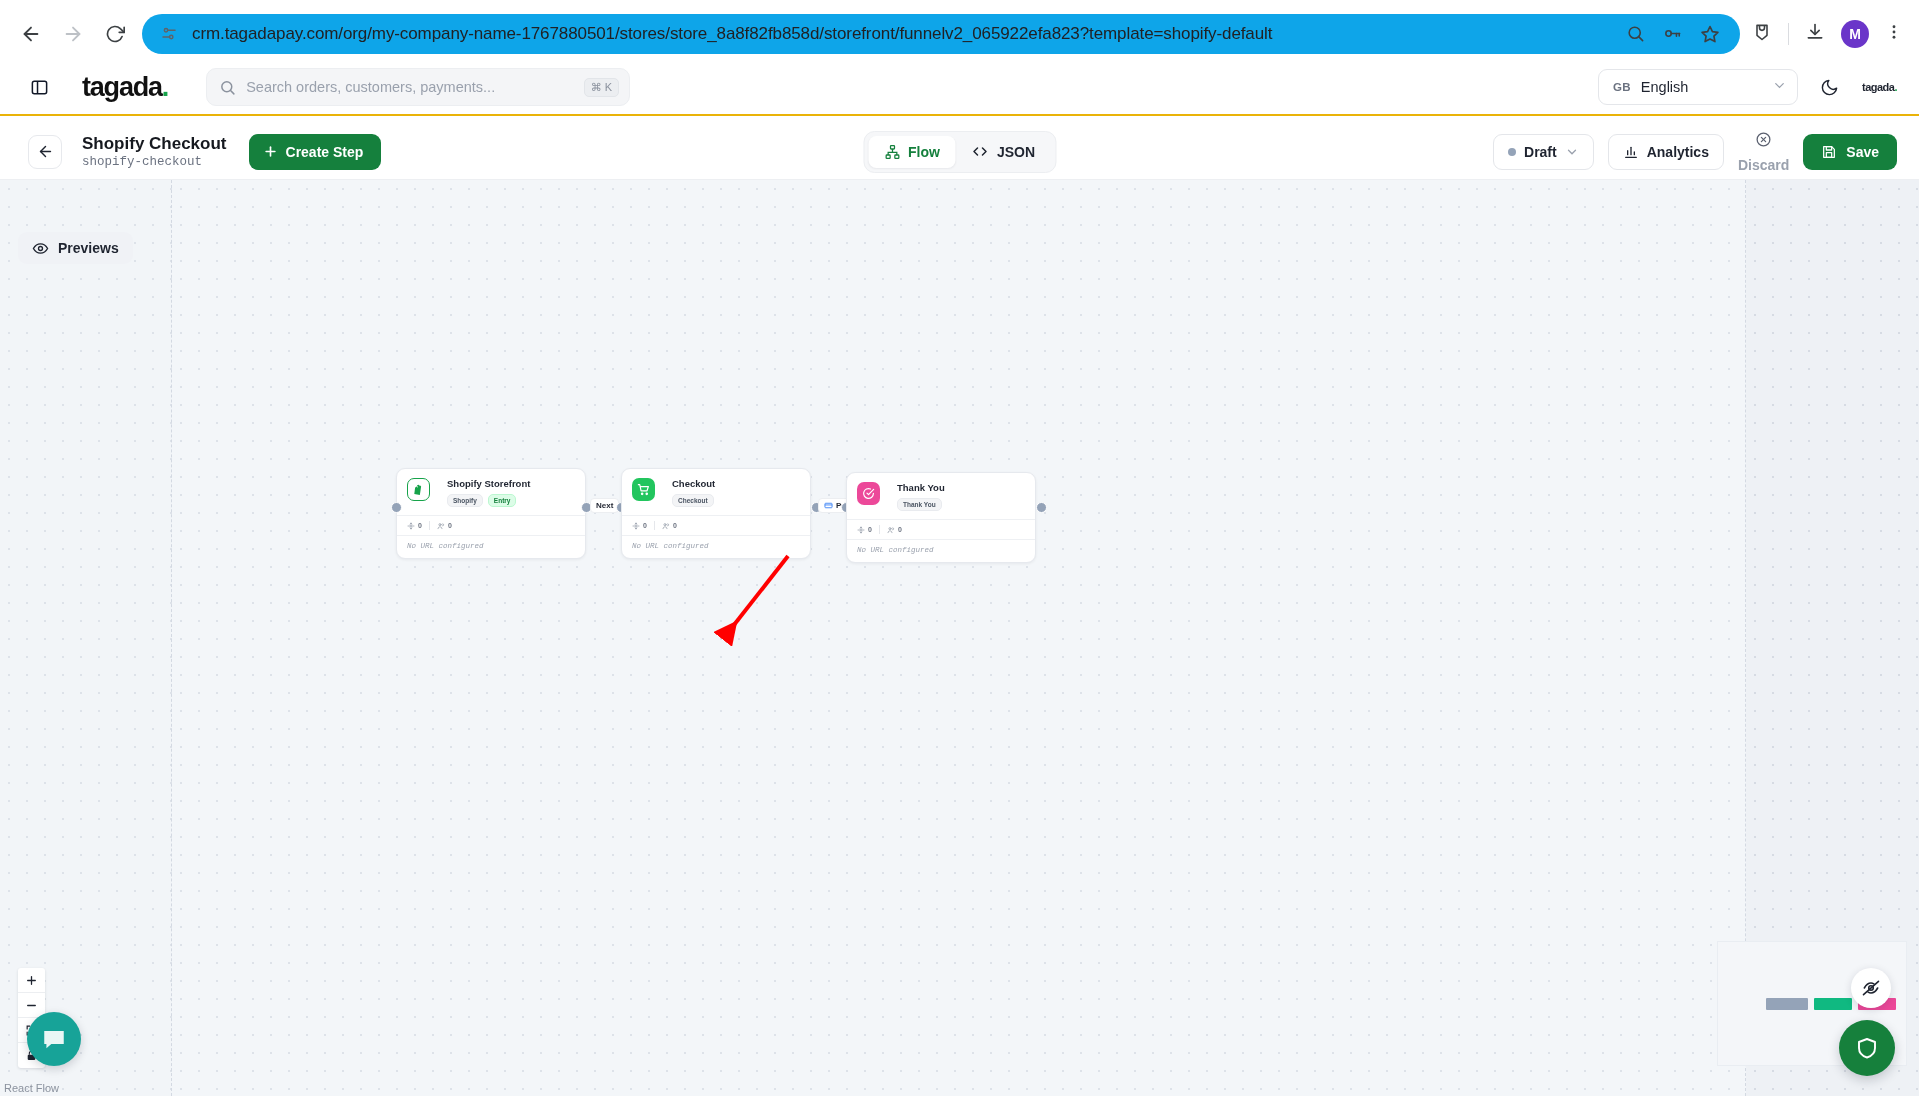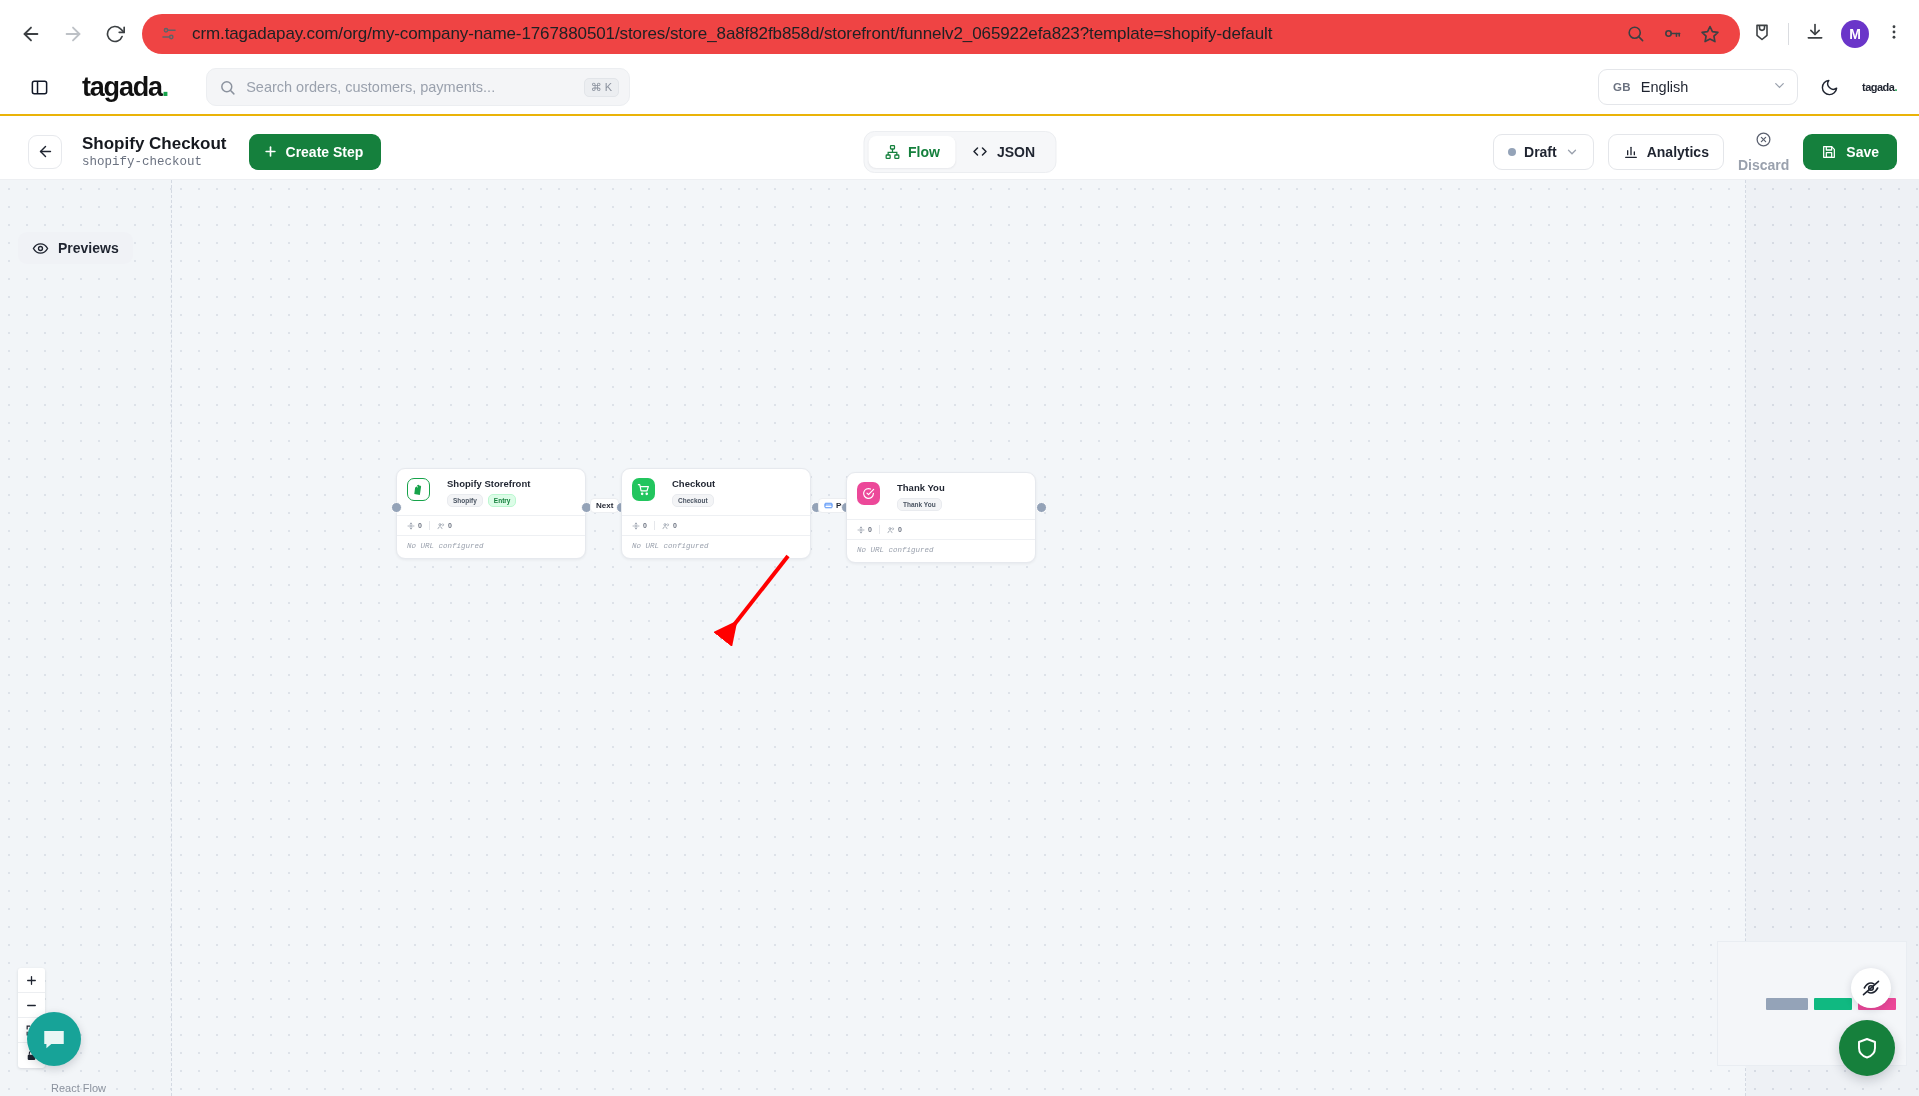--- a/index.html
+++ b/index.html
@@ -19,21 +19,21 @@
   }
   .nav-btns { display: flex; align-items: center; gap: 4px; margin-left: 12px; }
   .nav-btn {
     width: 38px; height: 38px; border-radius: 50%;
     display: flex; align-items: center; justify-content: center;
     color: #3c4043;
   }
   .nav-btn.disabled { color: #bdc1c6; }
   .omnibox {
     flex: 1; height: 40px; margin: 0 12px 0 8px;
-    background: #ef4444; border-radius: 20px;
+    background: #0ea5e9; border-radius: 20px;
     display: flex; align-items: center; padding: 1px 14px;
   }
   .omnibox .site-icon { width: 26px; display:flex; align-items:center; justify-content:center; color:#5f6368; }
   .omnibox .url {
     flex: 1; font-size: 17px; color: #202124; margin-left: 10px;
     white-space: nowrap; overflow: hidden; letter-spacing: -0.1px;
   }
   .omni-actions { display: flex; align-items: center; gap: 18px; padding-right: 6px; }
   .omni-actions .ico { color: #3c4043; display:flex; align-items:center; }
   .chrome-right { display: flex; align-items: center; gap: 16px; padding-right: 16px; }
@@ -207,21 +207,21 @@
     position: absolute; left: 18px; bottom: 28px; width: 27px;
     background: #fff; border-radius: 3px; box-shadow: 0 1px 3px rgba(16,24,40,.12);
     overflow: hidden;
   }
   .rf-ctrl {
     height: 25px; display: flex; align-items: center; justify-content: center;
     border-bottom: 1px solid #eceef1; color: #1f2430;
   }
   .rf-ctrl:last-child { border-bottom: none; }
   .rf-attrib {
-    position: absolute; left: 4px; bottom: 2px; font-size: 11px; color: #8b929e; margin-left: 47px;
+    position: absolute; left: 4px; bottom: 2px; font-size: 11px; color: #8b929e;
   }
   .chat-fab {
     position: absolute; left: 27px; bottom: 30px; width: 54px; height: 54px;
     border-radius: 50%; background: #17a398;
     display: flex; align-items: center; justify-content: center;
     box-shadow: 0 3px 10px rgba(16,24,40,.18);
   }
   .minimap {
     position: absolute; right: 12px; bottom: 30px; width: 190px; height: 125px;
     background: #f4f6f9; border: 1px solid #e9edf2;

